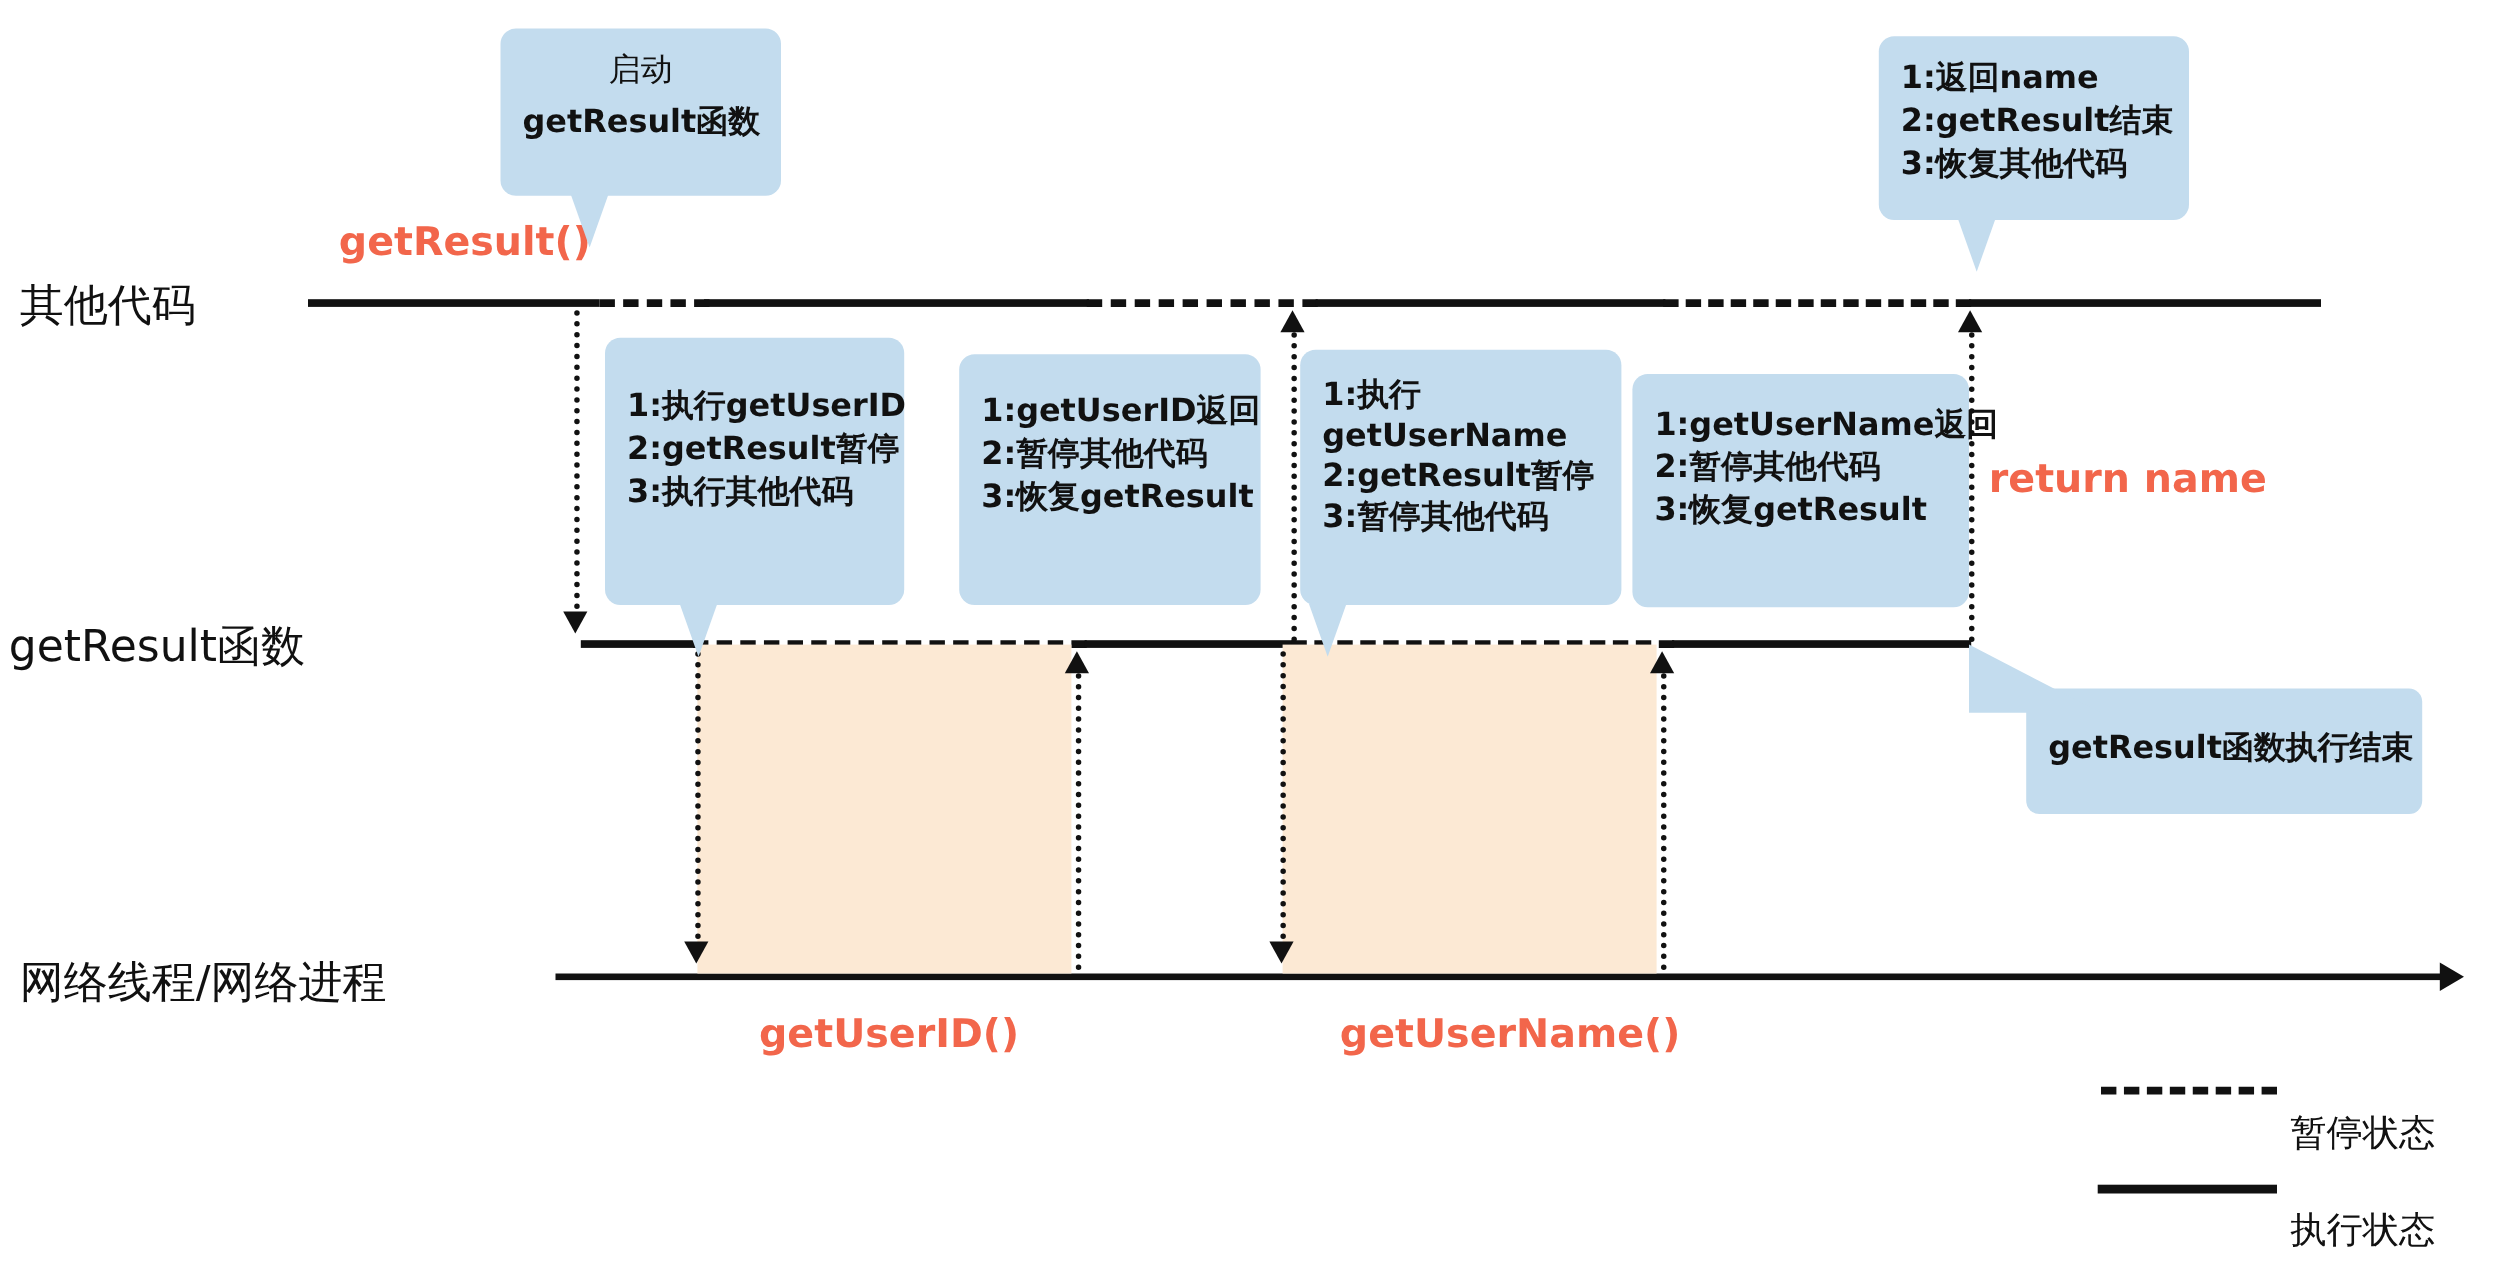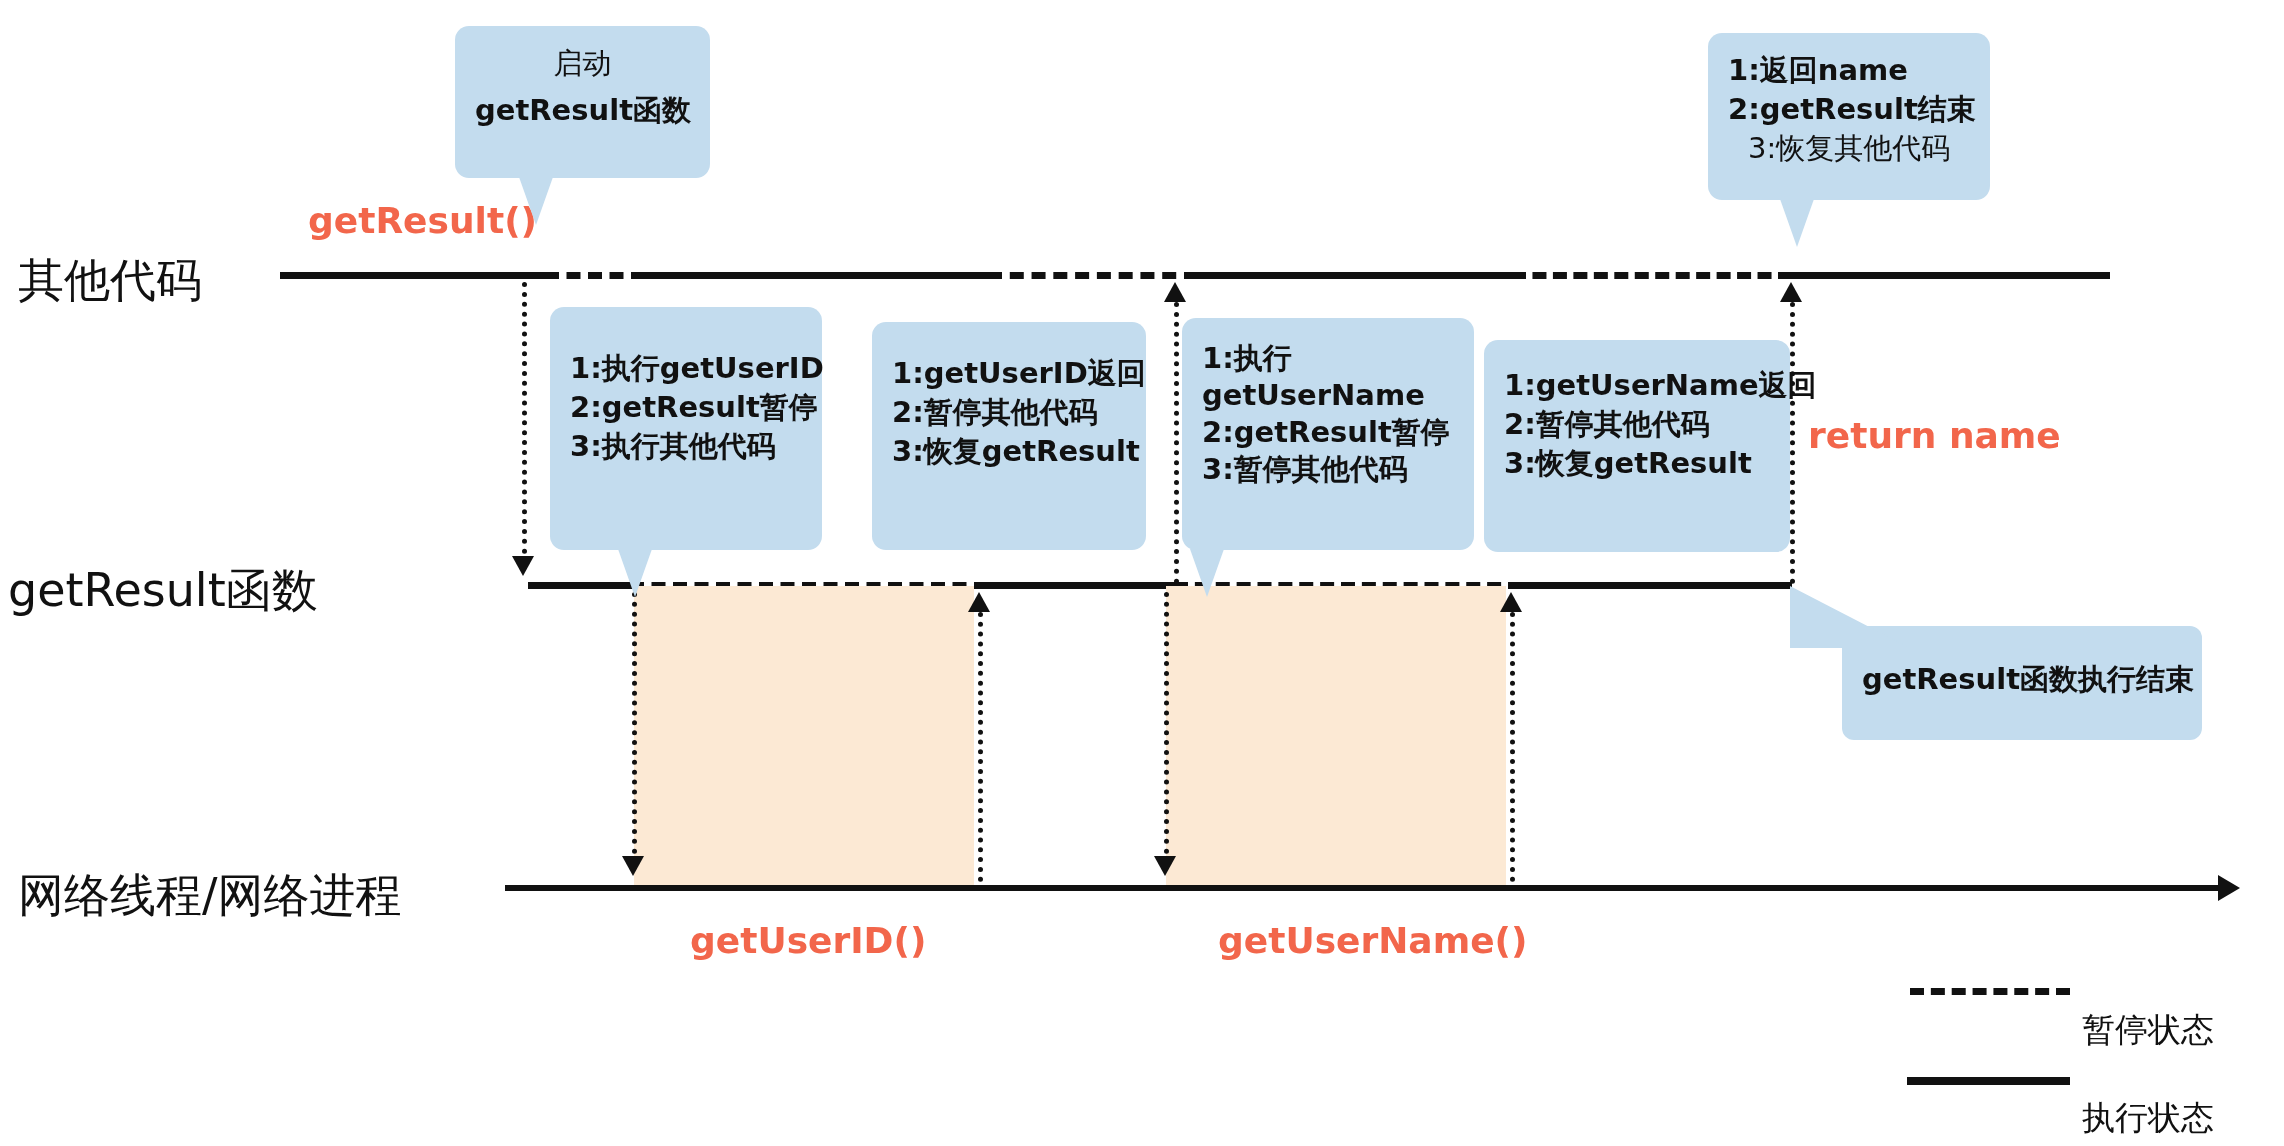--- a/index.html
+++ b/index.html
@@ -1,20 +1,20 @@
 <!DOCTYPE html>
 <html><head>
 <meta charset="utf-8">
 <style>
   html,body{margin:0;padding:0;background:#fff;}
   body{width:2284px;height:1146px;position:relative;overflow:hidden;
        font-family:"DejaVu Sans","Liberation Sans",sans-serif;}
   #stage{position:absolute;left:0;top:0;width:2284px;height:1146px;}
 
-  .row-label{position:absolute;font-size:46px;color:#111;white-space:nowrap;
+  .row-label{position:absolute;font-size:40px;color:#111;white-space:nowrap;
              font-family:"DejaVu Sans","Liberation Sans",sans-serif;}
 
   .seg{position:absolute;height:0;border-top:7px solid #111;}
   .seg.dash{border-top:7px dashed #111;}
 
   .vline{position:absolute;width:0;border-left:5px dotted #111;}
 
   .arrowhead{position:absolute;width:0;height:0;}
   .arrowhead.down{border-left:11px solid transparent;border-right:11px solid transparent;border-top:20px solid #111;}
   .arrowhead.up{border-left:11px solid transparent;border-right:11px solid transparent;border-bottom:20px solid #111;}
@@ -128,21 +128,21 @@
 
   <div class="callout" style="left:1484px;top:340px;width:306px;height:212px;padding-top:26px;">
     <div class="ln" style="font-weight:700;">1:getUserName返回</div>
     <div class="ln" style="font-weight:700;">2:暂停其他代码</div>
     <div class="ln" style="font-weight:700;">3:恢复getResult</div>
   </div>
 
   <div class="callout" style="left:1708px;top:33px;width:282px;height:167px;padding-top:18px;">
     <div class="ln" style="font-weight:700;">1:返回name</div>
     <div class="ln" style="font-weight:700;">2:getResult结束</div>
-    <div class="ln" style="font-weight:400;margin-left:20px;">3:恢复其他代码</div>
+    <div class="ln" style="font-weight:700;">3:恢复其他代码</div>
   </div>
   <div class="tail down" style="left:1780px;top:199px;"></div>
 
   <div class="callout" style="left:1842px;top:626px;width:360px;height:114px;padding-top:34px;border-radius:12px;">
     <div class="ln" style="font-weight:700;">getResult函数执行结束</div>
   </div>
   <div class="tail upleft" style="left:1790px;top:586px;"></div>
 
   <div class="legend-line dashed" style="left:1910px;top:988px;width:160px;"></div>
   <div class="legend-text" style="left:2082px;top:963px;">暂停状态</div>

